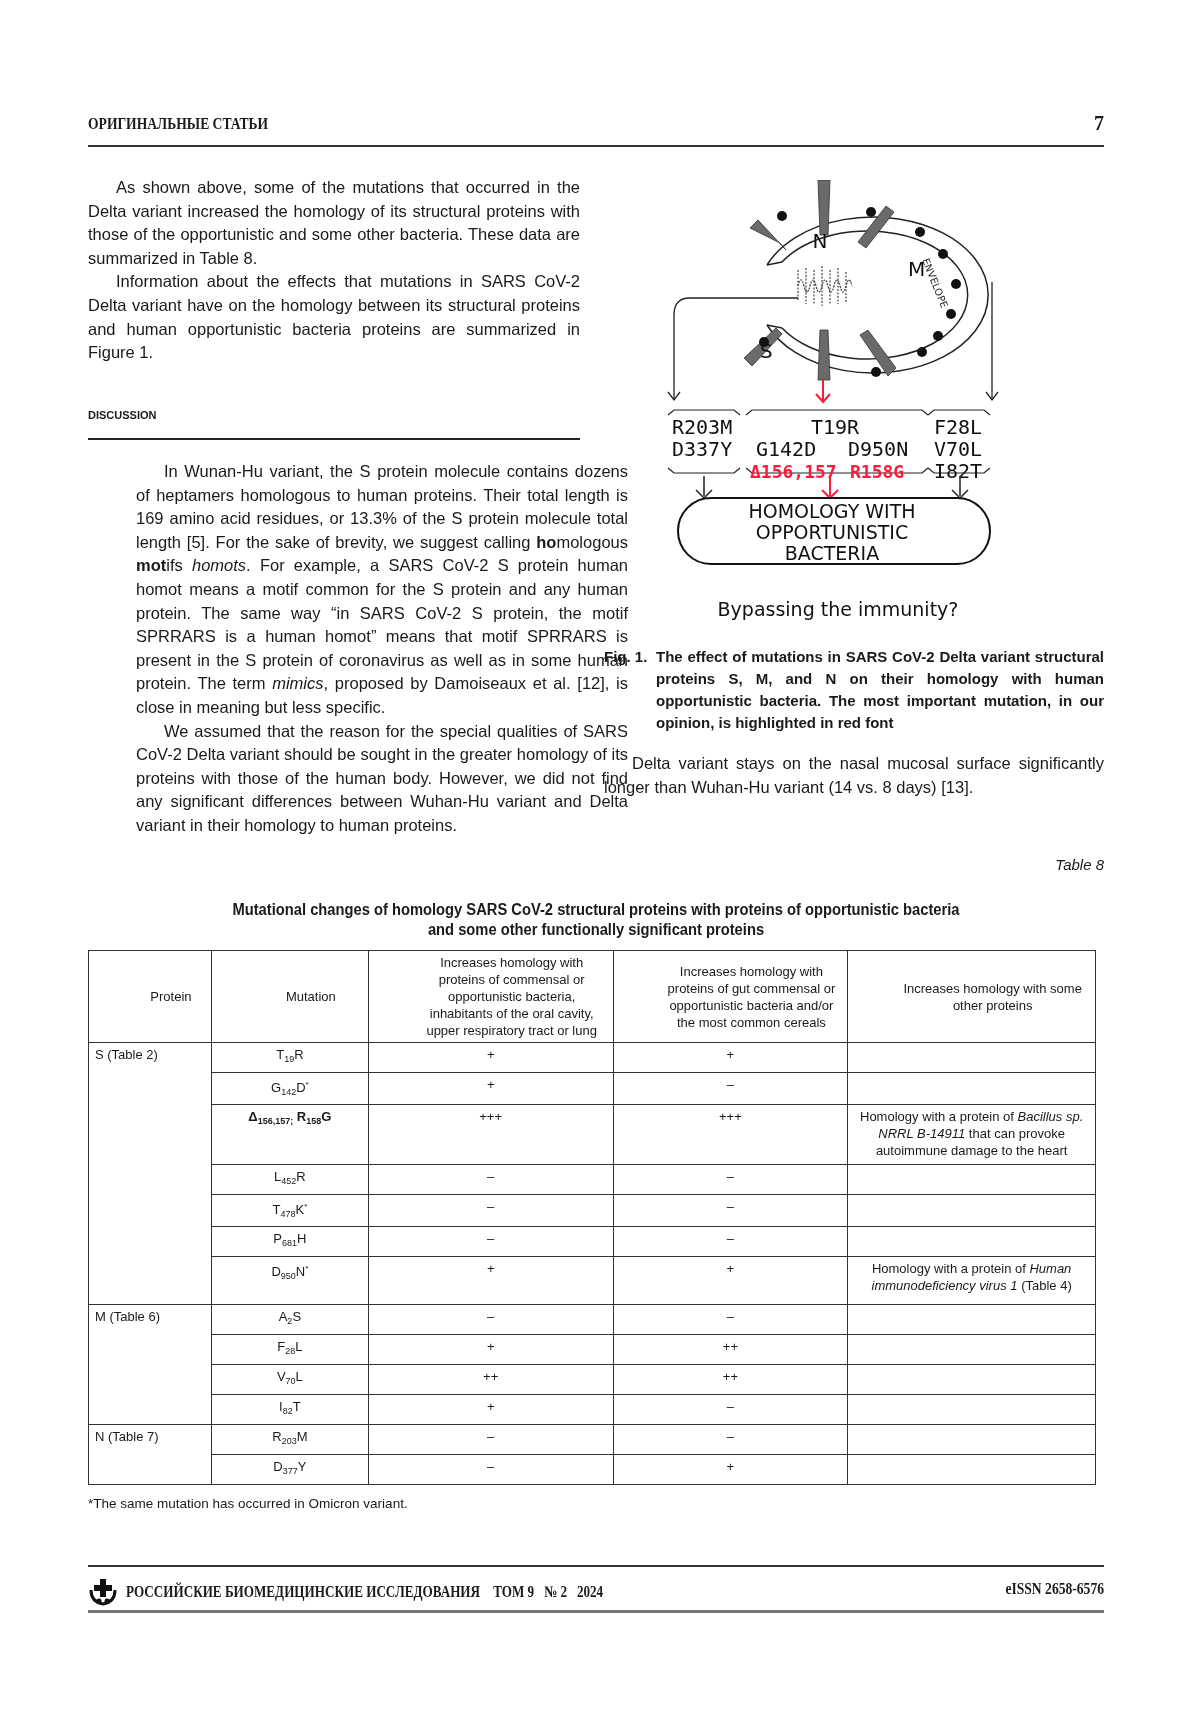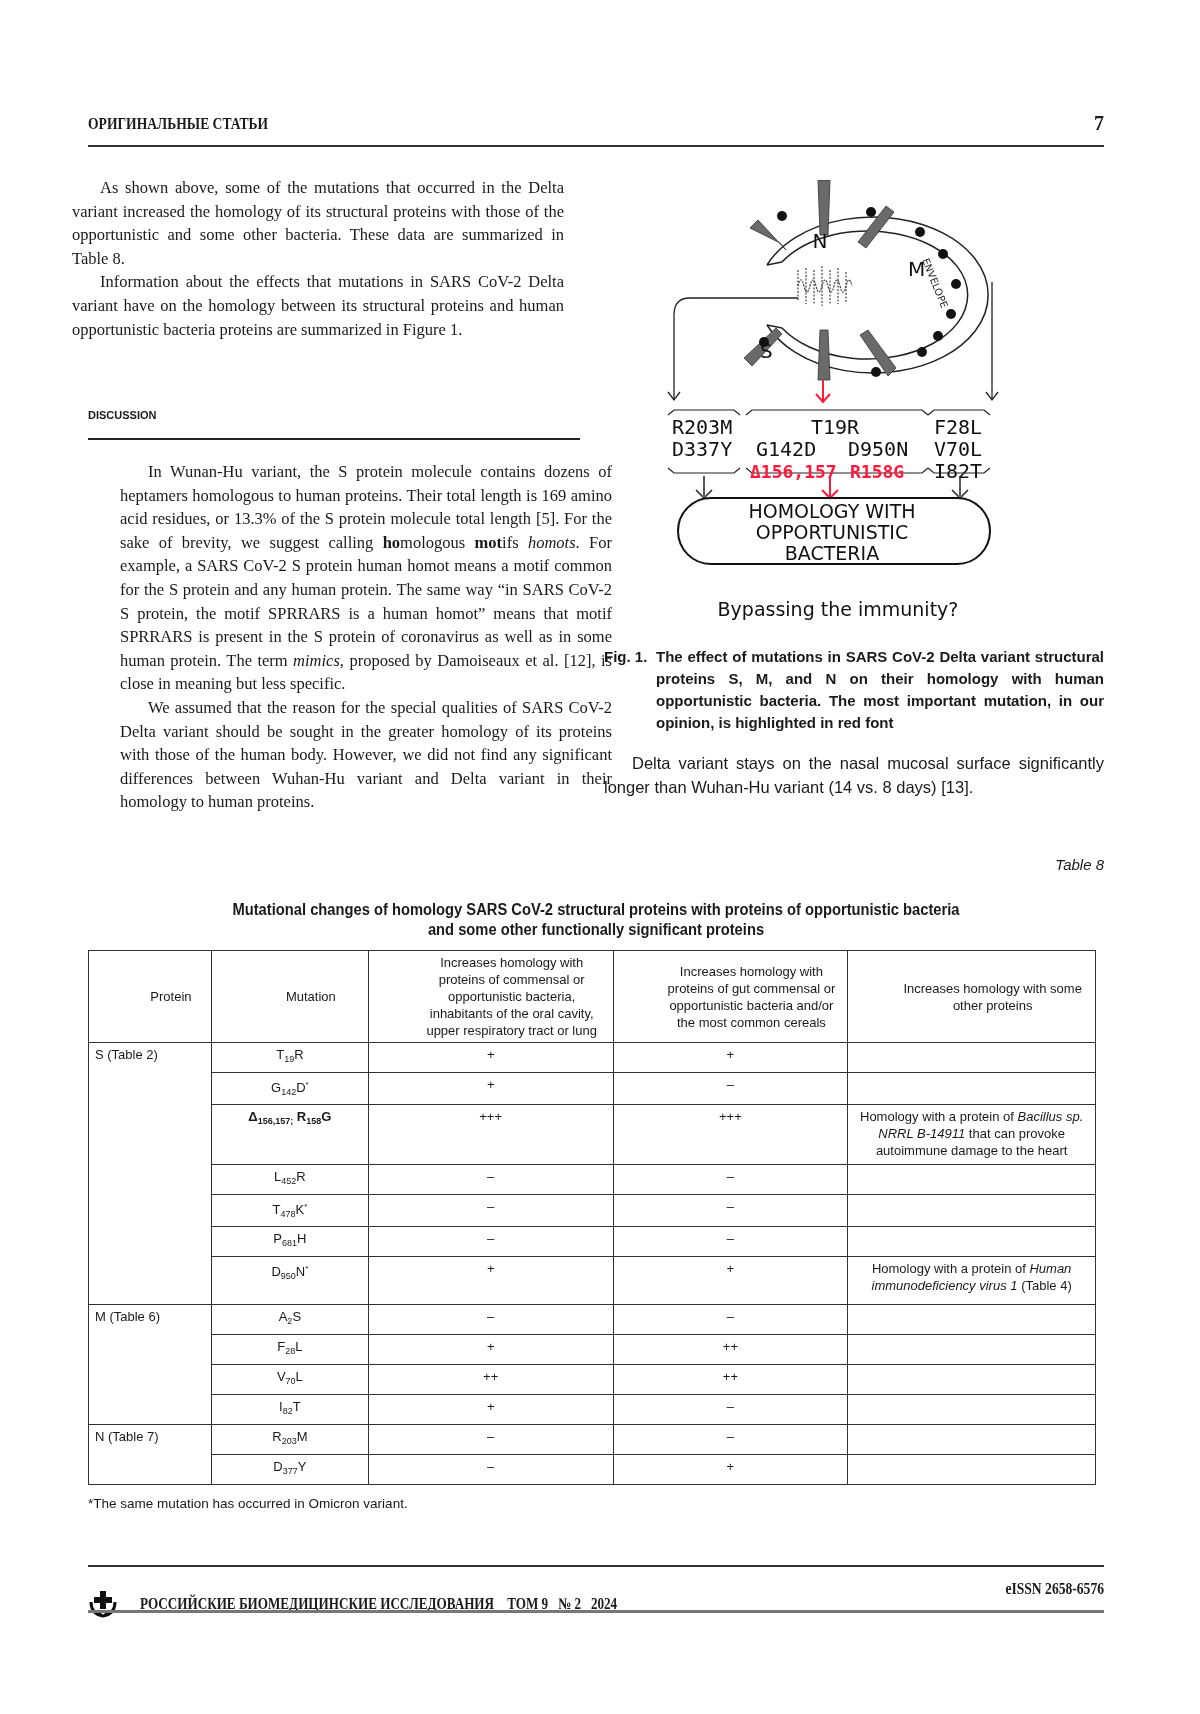--- a/index.html
+++ b/index.html
@@ -11,21 +11,21 @@
   .running-head { left: 88px; top: 114px; width: 1016px; height: 24px;
     font-family: "Liberation Serif", serif; font-weight: bold; font-size: 17px;
     transform: scaleX(0.8); transform-origin: left; letter-spacing: 0; }
   .page-num { right: 96px; top: 112px; font-family: "Liberation Serif", serif;
     font-weight: bold; font-size: 20px; }
   .head-rule { left: 88px; top: 145px; width: 1016px; height: 0; border-top: 2px solid #333; }
 
   
   .col { font-size: 16.5px; line-height: 23.6px; text-align: justify; }
   .col p { margin: 0; text-indent: 28px; }
-  .left-col { left: 72px; width: 492px; font-family: Liberation Serif, serif; }
+  .left-col { left: 88px; width: 492px; }
   .right-col { left: 604px; width: 500px; }
 
   .section-title { left: 88px; top: 409px; font-weight: bold; font-size: 11px; }
   .section-rule { left: 88px; top: 438px; width: 492px; border-top: 2px solid #222; }
 
   
   .figure { left: 660px; top: 180px; width: 400px; height: 450px; }
   .fig-caption { left: 604px; top: 646px; width: 500px; font-size: 15px; line-height: 22px; font-weight: bold; }
   .fig-caption .lbl { position: absolute; left: 0; top: 0; }
   .fig-caption .txt { margin-left: 52px; text-align: justify; }
@@ -45,21 +45,21 @@
   table.t8 tr.tall2 { height: 48px; }
   .mut sub { font-size: 9px; vertical-align: -3px; }
   .mut sup { font-size: 8px; vertical-align: 5px; }
   .bold { font-weight: bold; }
   .footnote { left: 88px; top: 1496px; font-size: 13.5px; }
 
   
   .foot-rule-top { left: 88px; top: 1565px; width: 1016px; border-top: 2px solid #333; }
   .foot-rule-bot { left: 88px; top: 1610px; width: 1016px; border-top: 3px solid #777; }
   .footer-journal { left: 88px; top: 1578px; font-family: "Liberation Serif", serif; font-weight: bold; font-size: 16px;
-    display: flex; align-items: center; gap: 22px; margin-top: 12px; }
+    display: flex; align-items: center; gap: 8px; }
   .footer-journal .jn { transform: scaleX(0.82); transform-origin: left; display: inline-block; white-space: nowrap; }
   .footer-issn { right: 96px; top: 1580px; font-family: "Liberation Serif", serif; font-weight: bold; font-size: 16px;
     transform: scaleX(0.85); transform-origin: right; }
 </style>
 </head>
 <body>
 
 <div class="abs running-head">ОРИГИНАЛЬНЫЕ СТАТЬИ</div>
 <div class="abs page-num">7</div>
 <div class="abs head-rule"></div>

